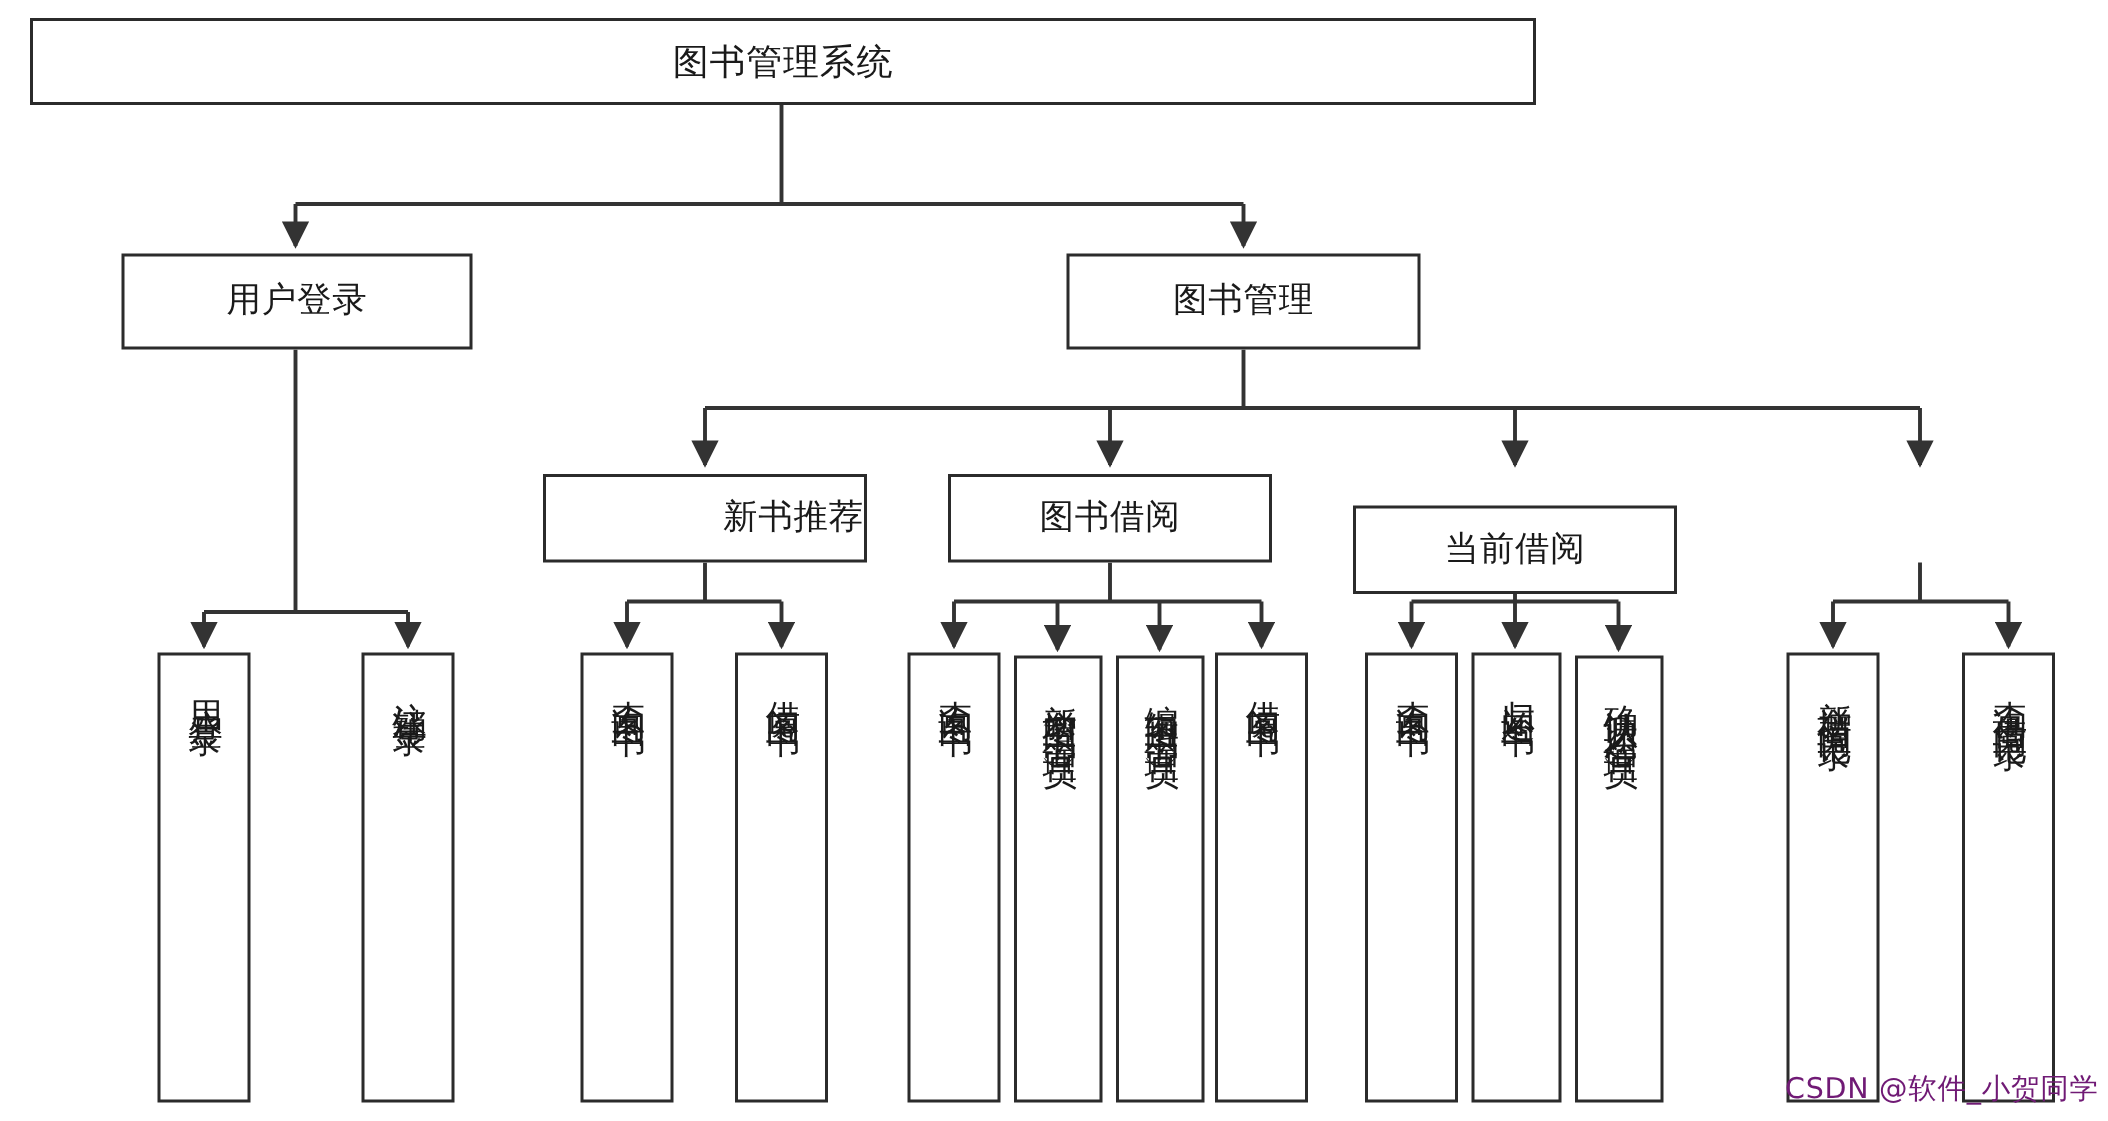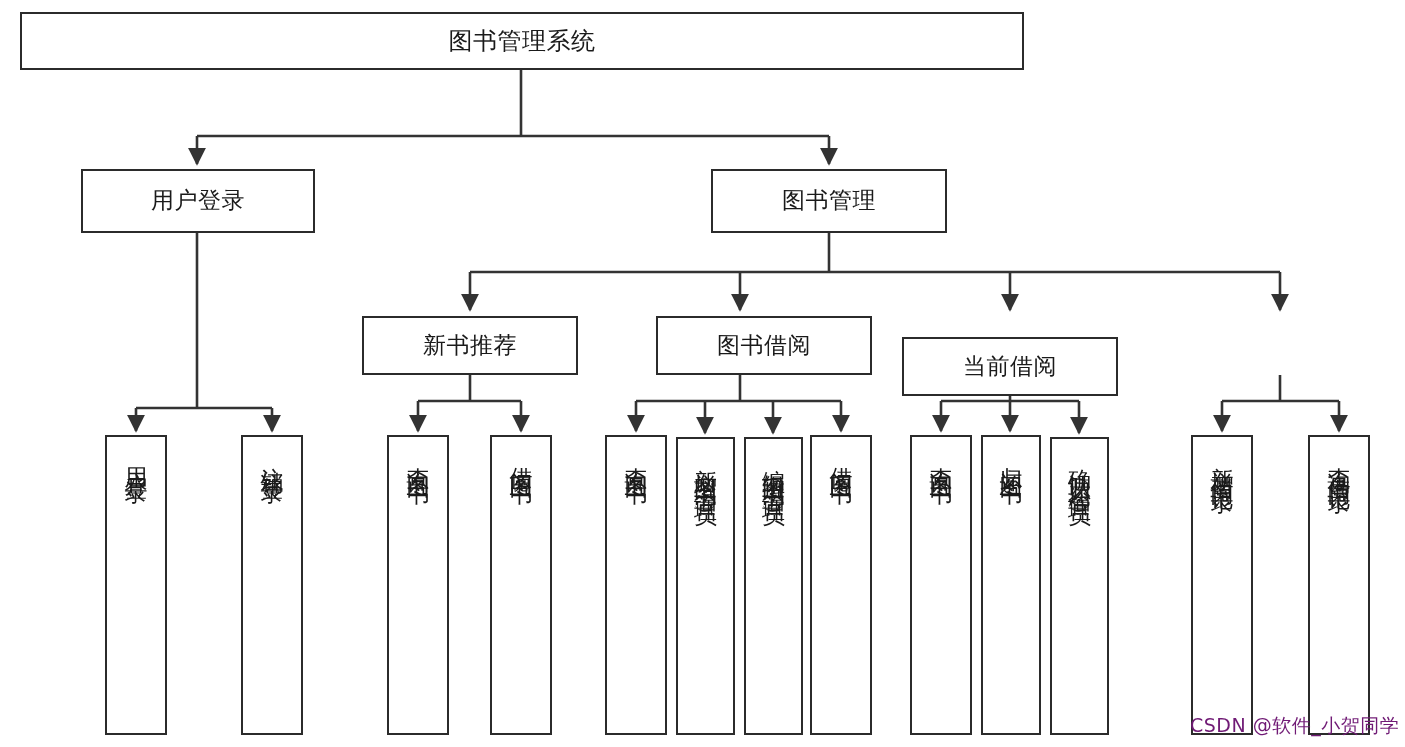--- a/index.html
+++ b/index.html
@@ -133,24 +133,24 @@
     <span class="node-label">图书管理系统</span>
   </div>
 
   <div class="node horiz" style="left:81px; top:169px; width:234px; height:64px;">
     <span class="node-label">用户登录</span>
   </div>
   <div class="node horiz" style="left:711px; top:169px; width:236px; height:64px;">
     <span class="node-label">图书管理</span>
   </div>
 
-  <div class="node horiz" style="left:362px; top:316px; width:216px; height:59px;">
+  <div class="node horiz" style="left:362px; top:316px; width:216px; height:59px;justify-content:flex-end;">
     <span class="node-label">新书推荐</span>
   </div>
-  <div class="node horiz" style="left:632px; top:316px; width:216px; height:59px;margin-left:24px;">
+  <div class="node horiz" style="left:632px; top:316px; width:216px; height:59px;">
     <span class="node-label">图书借阅</span>
   </div>
   <div class="node horiz" style="left:902px; top:316px; width:216px; height:59px;margin-top:21px;">
     <span class="node-label">当前借阅</span>
   </div>
 
   <div class="node vert" style="left:105px; top:435px; width:62px; height:300px;">
     <span class="node-label">用户登录</span>
   </div>
   <div class="node vert" style="left:241px; top:435px; width:62px; height:300px;">

